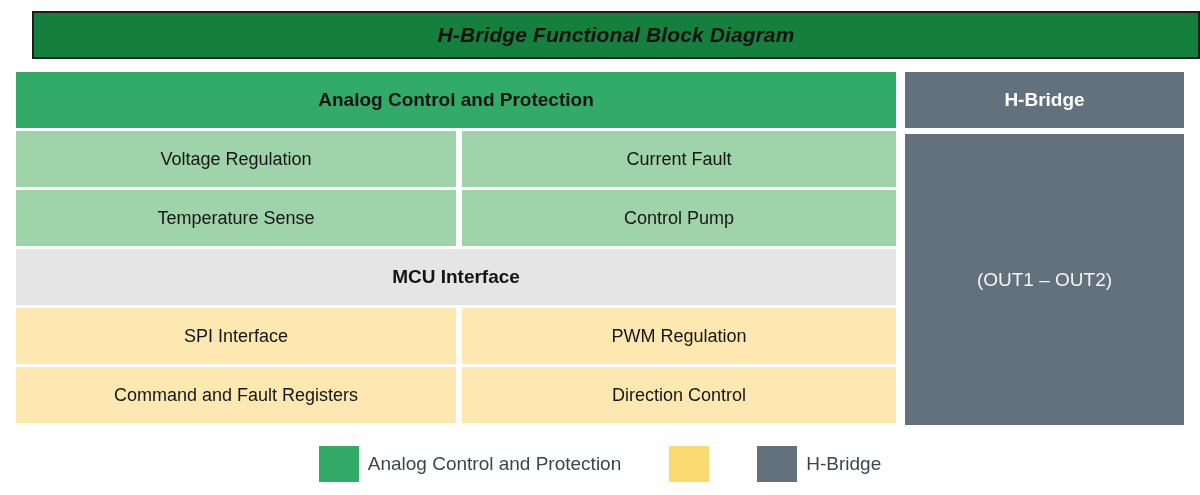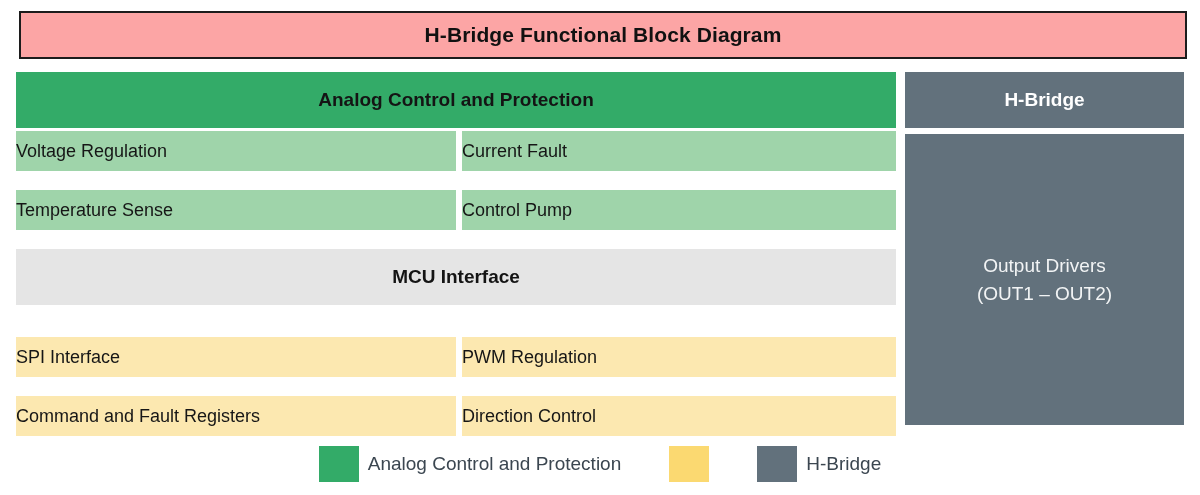--- a/index.html
+++ b/index.html
@@ -17,30 +17,31 @@
 
   #diagram {
     position: relative;
     width: 1200px;
     height: 495px;
   }
 
   
   .title-box {
     position: absolute;
-    left: 19px;
+    left: 32px;
     top: 11px;
     width: 1168px;
     height: 48px;
     box-sizing: border-box;
     border: 2px solid #1c1c1c;
-    background: #fca5a5;
-    display: flex;
-    align-items: center;
-    justify-content: center;
+    background: #15803d;
+    display: flex;
+    align-items: center;
+    justify-content: center;
+    font-style: italic;
   }
   .title-text {
     font-size: 21px;
     font-weight: bold;
     letter-spacing: 0.1px;
     color: #111111;
   }
 
   
   .body-area {
@@ -90,32 +91,33 @@
     height: 56px;
   }
   .sub-row.r1 { top: 59px;  }
   .sub-row.r2 { top: 118px; }
   .sub-row.r3 { top: 236px; }
   .sub-row.r4 { top: 295px; padding-left: 32px; }
 
   .sub-cell {
     position: absolute;
     top: 0;
-    height: 40px;
-    display: flex;
-    align-items: center;
+    height: 56px;
+    display: flex;
+    align-items: center;
+    justify-content: center;
     font-size: 18px;
     color: #161616;
     box-sizing: border-box;
   }
   .sub-cell.left  { left: 0px;   width: 440px; }
   .sub-cell.right { left: 446px; width: 434px; }
 
   .green-sub  { background: #9fd4aa; }
-  .yellow-sub { background: #fce8b0; margin-top: 29px; }
+  .yellow-sub { background: #fce8b0; }
 
   
   .hb-header {
     position: absolute;
     left: 0;
     top: 0;
     width: 279px;
     height: 56px;
     background: #62717c;
     display: flex;
@@ -227,21 +229,20 @@
         </div>
       </div>
 
     </div>
 
     <div class="right-col">
       <div class="hb-header">
         <span>H-Bridge</span>
       </div>
       <div class="hb-body">
-        <span>Output Drivers</span>
         <span>(OUT1 – OUT2)</span>
       </div>
     </div>
 
   </div>
 
   <div class="legend">
 
     <div class="legend-item">
       <span class="legend-swatch" style="background:#33ab68"></span>

